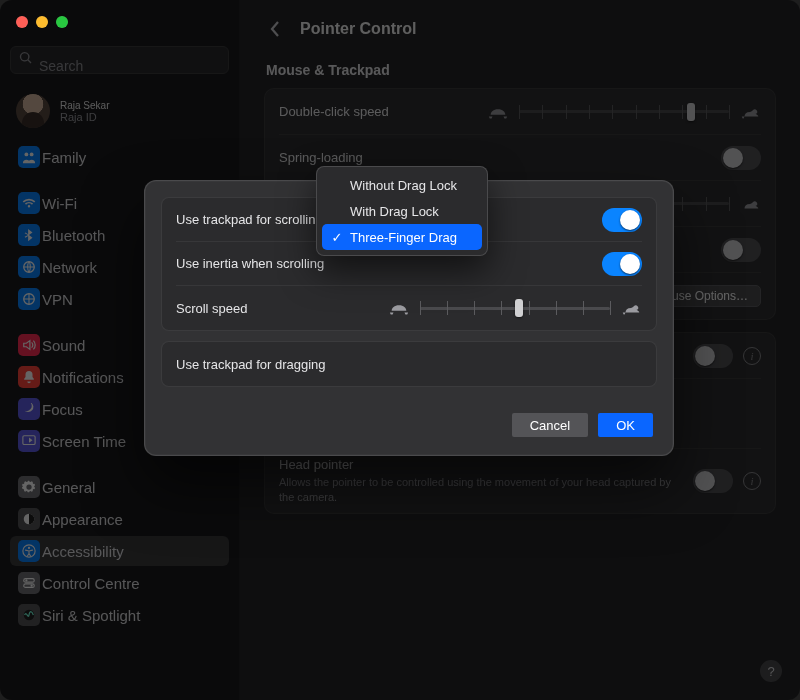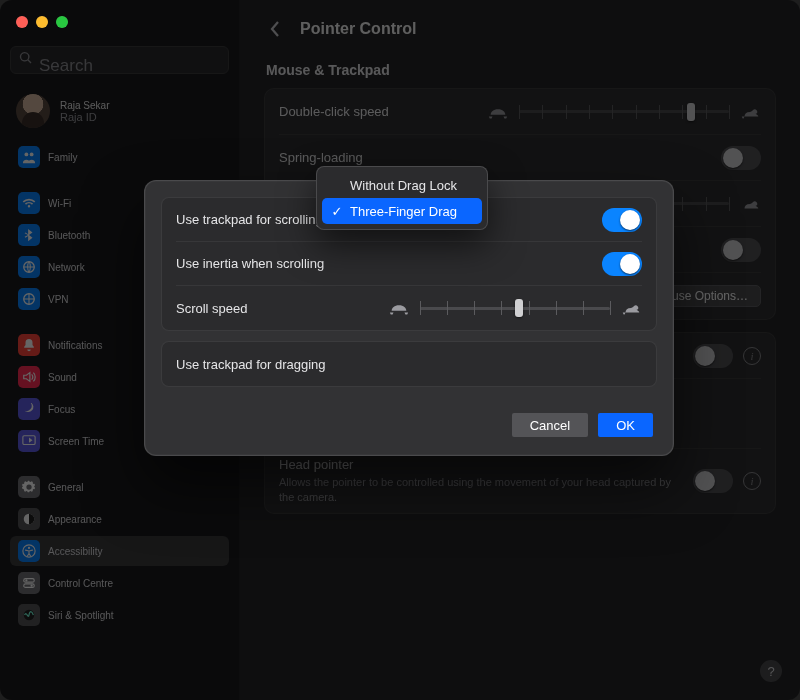--- a/index.html
+++ b/index.html
@@ -9,32 +9,32 @@
   .traffic { position:absolute; top:16px; left:16px; display:flex; gap:8px; z-index:10;}
   .tl { width:12px; height:12px; border-radius:50%; }
   .tl.red{background:#575757;} .tl.yel{background:#575757;} .tl.grn{background:#575757;}
   .tl.red{background:#494949;} .tl.yel{background:#494949;} .tl.grn{background:#494949;}
   .tl{box-shadow: inset 0 0 0 .5px rgba(255,255,255,.08);}
   .tl.red{background:#ff5f57;} .tl.yel{background:#febc2e;} .tl.grn{background:#28c840;} 
 
   .sidebar { position:absolute; left:0; top:0; width:240px; height:700px; background:#1b1b1d; padding:46px 10px 0 10px; border-right:1px solid rgba(255,255,255,.04); }
   .search { display:flex; align-items:center; gap:6px; height:28px; background:#2a2a2c; border:1px solid #3a3a3c; border-radius:6px; padding:0 8px; margin-bottom:14px;}
   .search svg{width:14px;height:14px;fill:#8e8e93;}
-  .search input{flex:1; background:transparent; border:0; outline:0; color:#cfcfd2; font-size:17px;margin-top:12px;}
+  .search input{flex:1; background:transparent; border:0; outline:0; color:#cfcfd2; font-size:14px;margin-top:12px;}
   .search input::placeholder{color:#8e8e93;}
 
   .account{display:flex; align-items:center; gap:10px; padding:6px 6px 14px 6px;}
   .avatar{width:34px;height:34px;border-radius:50%; background:radial-gradient(circle at 50% 30%, #d6b8a0 0 35%, #5a4940 36% 100%); display:flex;align-items:flex-end;justify-content:center; overflow:hidden;}
   .avatar::after{content:""; width:22px;height:16px; background:#3a2f2a; border-radius:11px 11px 0 0;}
   .acct-name{font-size:10px;color:#e6e6e6;}
   .acct-sub{font-size:11px;color:#9b9ba0;}
 
   .nav{display:flex;flex-direction:column; gap:2px; padding-bottom:20px;}
   .nav .group-gap{height:12px;}
-  .item{display:flex;align-items:center; gap:8px; height:30px; padding:0 8px; border-radius:6px; font-size:10px; color:#dcdcdf; cursor:default;}
+  .item{display:flex;align-items:center; gap:2px; height:30px; padding:0 8px; border-radius:6px; font-size:15px; color:#dcdcdf; cursor:default;}
   .item.sel{background:#3a3a3c;}
   .ico{width:22px;height:22px;border-radius:5px; display:flex;align-items:center;justify-content:center; font-size:13px;}
   .ico svg{width:14px;height:14px;fill:#fff;}
   .ico.grey{background:#6f6f74;}
   .ico.blue{background:#0a84ff;}
   .ico.red{background:#ff453a;}
   .ico.pink{background:#ff2d55;}
   .ico.indigo{background:#5e5ce6;}
   .ico.darkgrey{background:#555558;}
 
@@ -159,34 +159,34 @@
           <div class="ico blue">
             <svg viewBox="0 0 16 16">
               <circle cx="8" cy="8" r="6" fill="none" stroke="#fff" stroke-width="1.5"></circle>
               <path d="M2 8h12M8 2v12" stroke="#fff" stroke-width="1.2"></path>
             </svg>
           </div>
           <span>VPN</span>
         </div>
         <div class="group-gap"></div>
         <div class="item">
+          <div class="ico pink">
+            <svg viewBox="0 0 16 16">
+              <path d="M2 6h3l4-3v10l-4-3H2zM11 5a4 4 0 010 6M13 3a7 7 0 010 10" fill="none" stroke="#fff" stroke-width="1.4"></path>
+            </svg>
+          </div>
+          <span>Sound</span>
+        </div>
+        <div class="item">
           <div class="ico red">
             <svg viewBox="0 0 16 16">
               <path d="M8 1a4 4 0 014 4v3l1.5 2v1h-11v-1L4 8V5a4 4 0 014-4zm-2 12h4a2 2 0 01-4 0z"></path>
             </svg>
           </div>
           <span>Notifications</span>
-        </div>
-        <div class="item">
-          <div class="ico pink">
-            <svg viewBox="0 0 16 16">
-              <path d="M2 6h3l4-3v10l-4-3H2zM11 5a4 4 0 010 6M13 3a7 7 0 010 10" fill="none" stroke="#fff" stroke-width="1.4"></path>
-            </svg>
-          </div>
-          <span>Sound</span>
         </div>
         <div class="item">
           <div class="ico indigo">
             <svg viewBox="0 0 16 16">
               <path d="M10 1a6 6 0 01-7 9 6 6 0 108-9z"></path>
             </svg>
           </div>
           <span>Focus</span>
         </div>
         <div class="item">
@@ -440,19 +440,23 @@
       <button class="mbtn sec">Cancel</button>
       <button class="mbtn pri">OK</button>
     </div>
   </div>
 
   <div class="popover" id="popover">
       <div class="popt">
         <span class="chk"></span>
         <span>Without Drag Lock</span>
       </div>
+      <div class="popt">
+        <span class="chk"></span>
+        <span>With Drag Lock</span>
+      </div>
       <div class="popt sel">
         <span class="chk">✓</span>
         <span>Three-Finger Drag</span>
       </div>
     </div>
 
 </div>
 
 </body></html>

